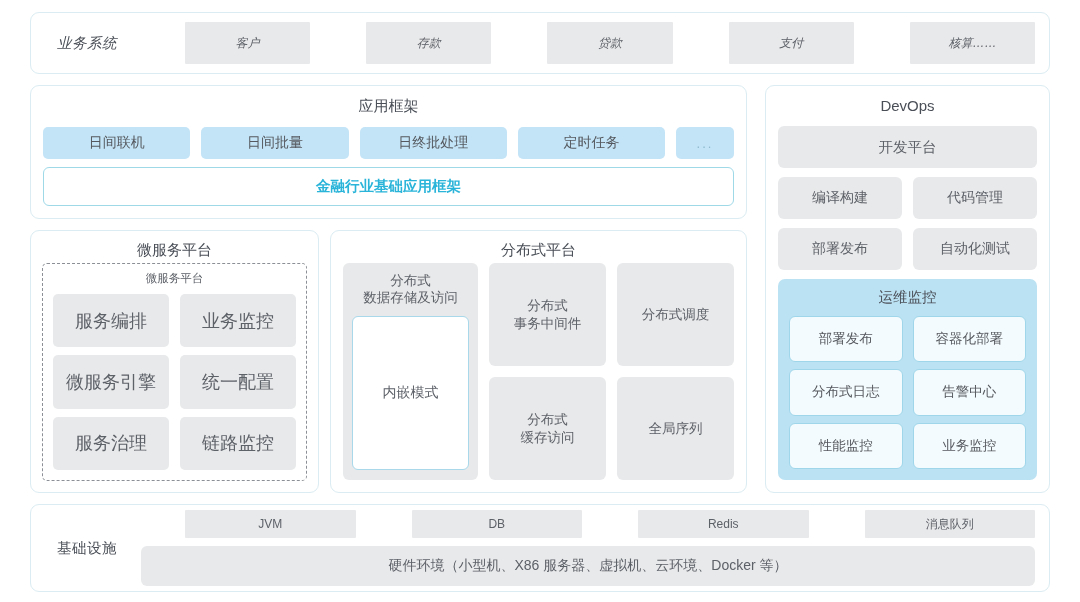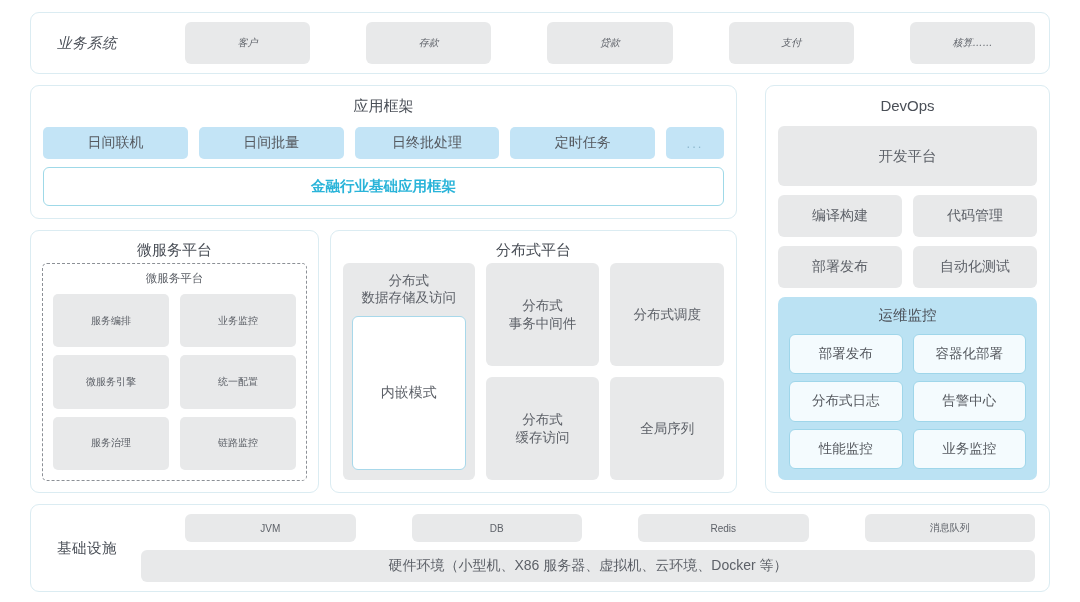--- a/index.html
+++ b/index.html
@@ -48,35 +48,35 @@
     letter-spacing: .5px;
   }
   .biz-cells {
     flex: 1 1 auto;
     display: flex;
     gap: 12px;
   }
   .gray-cell {
     flex: 1 1 0;
     background: #e8e9ea;
-    border-radius: 6px;
+    border-radius: 1px;
     height: 42px;
     display: flex;
     align-items: center;
     justify-content: center;
-    font-size: 10px;
+    font-size: 12px;
     color: #5d6168;
     margin-left: 44px;
   }
 
   
   .mid {
     flex: 1 1 auto;
     display: flex;
-    gap: 28px;
+    gap: 18px;
     min-height: 0;
   }
   .mid-left {
     flex: 1 1 auto;
     display: flex;
     flex-direction: column;
     gap: 11px;
     min-width: 0;
   }
 
@@ -158,21 +158,21 @@
     display: grid;
     grid-template-columns: 1fr 1fr;
     gap: 8px 11px;
   }
   .grid2 .gray-tile {
     background: #e8e9ea;
     border-radius: 5px;
     display: flex;
     align-items: center;
     justify-content: center;
-    font-size: 10px;
+    font-size: 18px;
     color: #5d6168;
   }
 
   
   .dist {
     flex: 1 1 auto;
     padding: 8px 12px 12px 12px;
     display: flex;
     flex-direction: column;
     min-width: 0;
@@ -235,21 +235,21 @@
   .devops {
     flex: 0 0 285px;
     padding: 9px 12px 12px 12px;
     display: flex;
     flex-direction: column;
     gap: 9px;
   }
   .devops-wide {
     background: #e8e9ea;
     border-radius: 6px;
-    height: 60px;
+    height: 42px;
     display: flex;
     align-items: center;
     justify-content: center;
     font-size: 14.5px;
     color: #5d6168;
   }
   .devops-grid {
     display: grid;
     grid-template-columns: 1fr 1fr;
     gap: 9px 11px;
@@ -310,21 +310,21 @@
     flex: 1 1 auto;
     display: flex;
     flex-direction: column;
     gap: 8px;
   }
   .infra-top { display: flex; gap: 12px; }
   .infra-top .gray-cell { height: 28px; }
   .infra-hw {
     background: #e8e9ea;
     border-radius: 6px;
-    height: 32px;
+    height: 40px;
     display: flex;
     align-items: center;
     justify-content: center;
     font-size: 14px;
     color: #5d6168;
   }
 </style>
 </head>
 <body>
 

